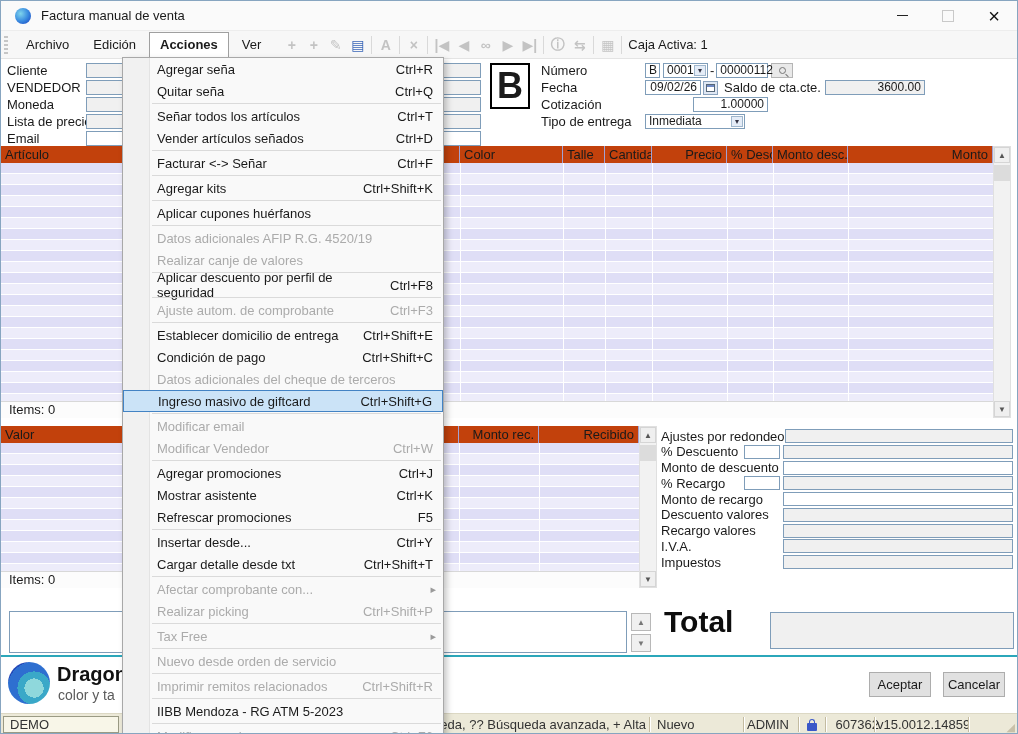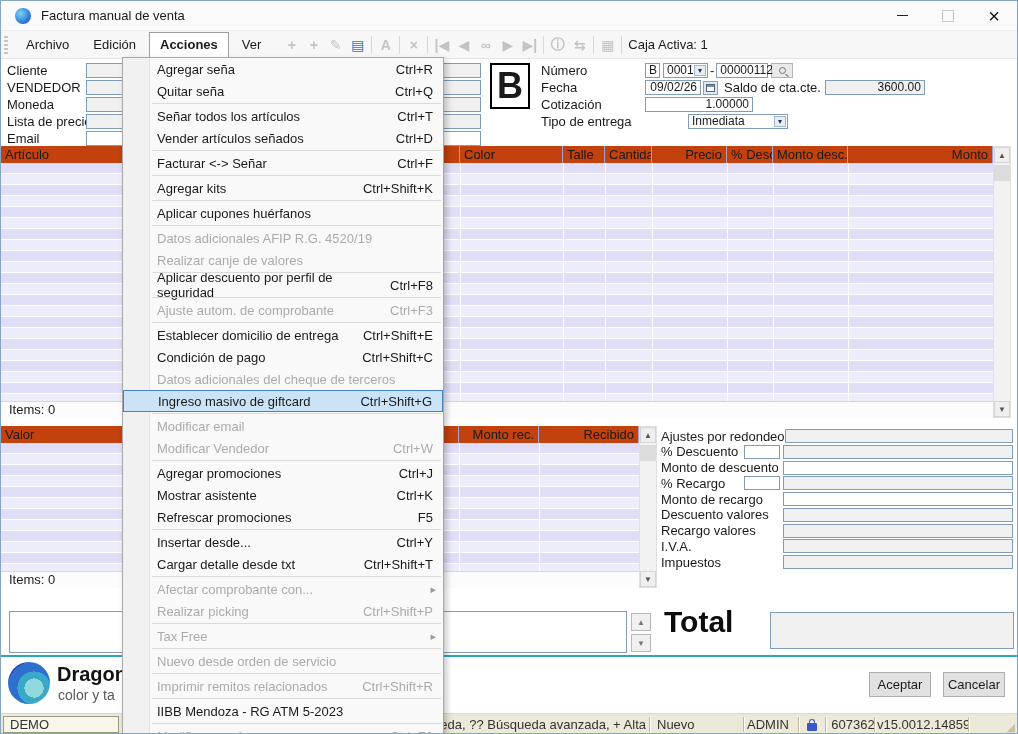--- a/index.html
+++ b/index.html
@@ -113,21 +113,21 @@
   
   .statusbar{position:absolute;left:0;top:712px;width:100%;height:22px;background:#ece9d8;border-top:1px solid #dcd8c4;font-size:13px;color:#333;z-index:5;}
   .sb-demo{position:absolute;left:2px;top:2px;width:116px;height:17px;background:#f8f6e8;border:1px solid #9a9a84;line-height:15px;padding-left:6px;}
   .sb-hints{position:absolute;left:300px;top:0;width:345px;line-height:21px;text-align:right;white-space:nowrap;overflow:hidden;}
   .sb-div{position:absolute;top:3px;bottom:3px;width:1px;background:#c3bba0;box-shadow:1px 0 0 #fff;}
   .sb-nuevo{position:absolute;left:656px;top:0;line-height:21px;}
   .sb-user{position:absolute;left:746px;top:0;width:50px;line-height:21px;text-align:left;}
   .sb-lockpan{position:absolute;left:799px;top:0;width:24px;height:22px;display:flex;align-items:center;justify-content:center;}
   .lock{width:10px;height:8px;background:#3a57c8;border-radius:1px;position:relative;margin-top:3px;}
   .lock::before{content:"";position:absolute;left:2px;top:-4px;width:4px;height:4px;border:1px solid #3a57c8;border-bottom:none;border-radius:3px 3px 0 0;}
-  .sb-code{position:absolute;left:826px;top:0;width:52px;line-height:21px;text-align:center;}
+  .sb-code{position:absolute;left:826px;top:0;width:52px;line-height:21px;text-align:right;}
   .sb-ver{position:absolute;left:876px;top:0;width:90px;line-height:21px;text-align:center;}
   .sb-grip{position:absolute;right:2px;bottom:1px;color:#c8c0a8;font-size:11px;}
   .sb-grip::before{content:"\25e2";}
 
   
   .menu-pop{position:absolute;left:121px;top:56px;width:322px;height:689px;z-index:20;border:1px solid #a8a8a8;box-shadow:3px 3px 6px rgba(0,0,0,.22);background:linear-gradient(to right,#f1f1f1 0 26px,#e3e3e3 26px 27px,#f9f9f9 27px);}
   .mi{height:22px;display:flex;align-items:center;padding:0 10px 0 34px;font-size:13px;color:#1a1a1a;position:relative;}
   .mi-shortcut{margin-left:auto;padding-left:18px;white-space:nowrap;}
   .mi-arrow{position:absolute;right:7px;color:#9a9a9a;font-size:11px;display:none;}
   .mi.submenu .mi-arrow{display:block;}
@@ -226,23 +226,23 @@
     <span class="hlabel">Fecha</span>
     <span class="field right" style="width:56px;">09/02/26</span>
     <span class="cal-btn">
         <span class="cal"></span>
       </span>
     <span style="margin-left:6px;white-space:nowrap;">Saldo de cta.cte.</span>
     <span class="field gray right" style="width:100px;margin-left:4px;">3600.00</span>
   </div>
   <div class="hrow" style="top:96px;">
     <span class="hlabel">Cotización</span>
-    <span class="field right" style="width:108px;">1.00000</span>
-  </div>
-  <div class="hrow" style="top:113px;gap:43px;">
+    <span class="field right" style="width:75px;margin-left:48px;">1.00000</span>
+  </div>
+  <div class="hrow" style="top:113px;">
     <span class="hlabel">Tipo de entrega</span>
     <span class="field" style="width:100px;padding-right:14px;"><span>Inmediata</span><span class="dd"></span></span>
   </div>
 
   <div class="thead t1-head">
       <span class="hcell">Artículo</span>
       <span class="hcell">Color</span>
       <span class="hcell">Talle</span>
       <span class="hcell">Cantidad</span>
       <span class="hcell">Precio</span>

